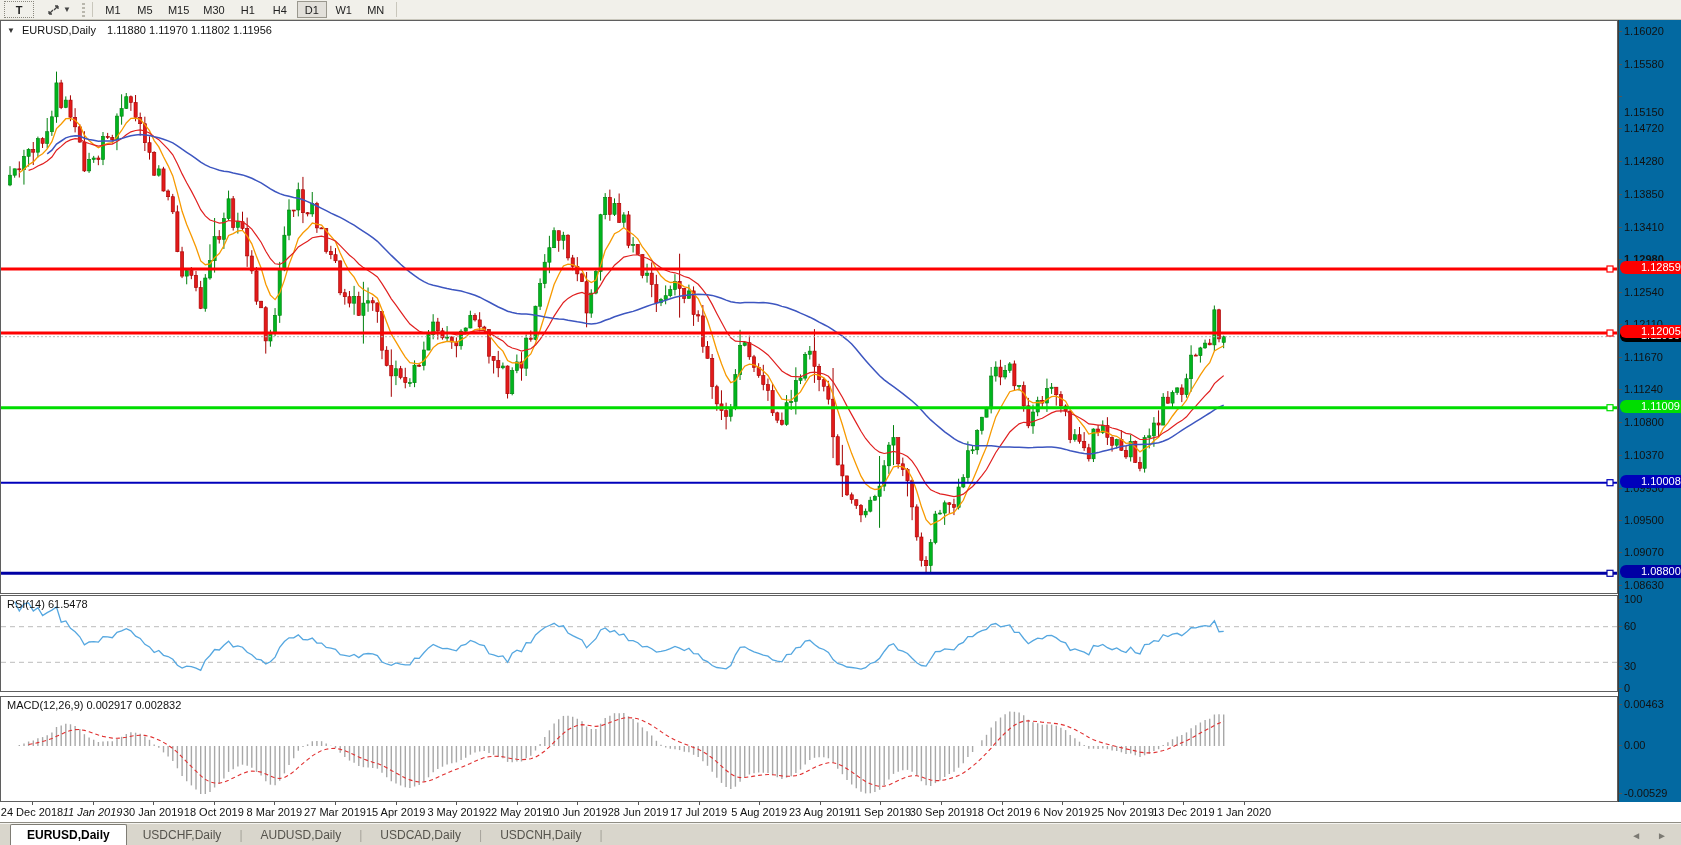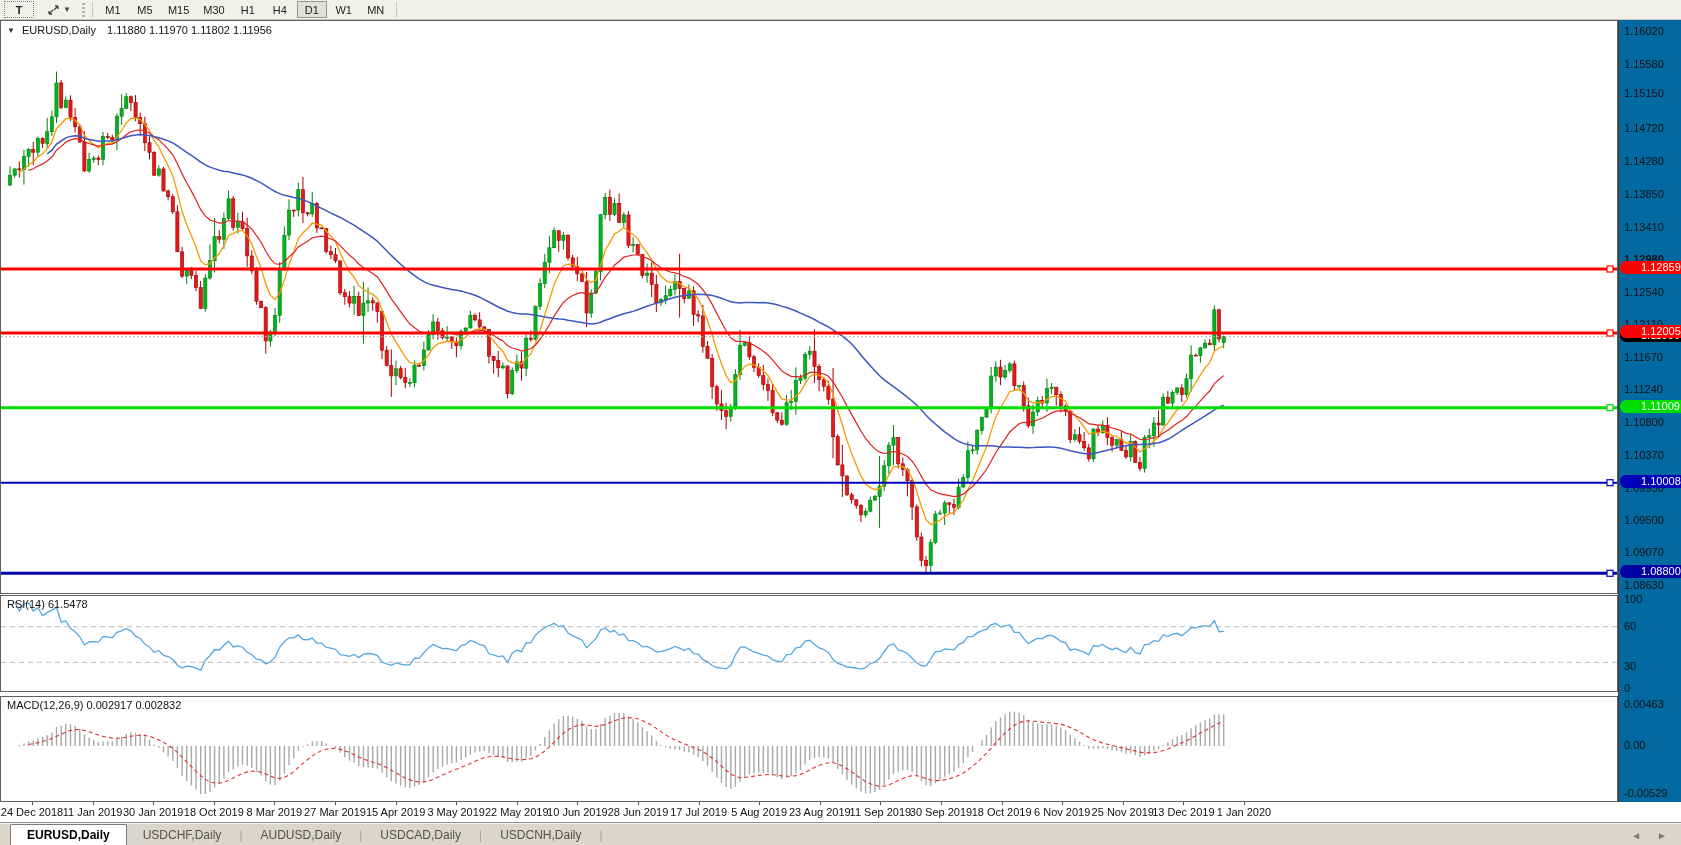--- a/index.html
+++ b/index.html
@@ -903,21 +903,21 @@
       </svg>
     <div class="panel-label">MACD(12,26,9) 0.002917 0.002832</div>
   </div>
 
   <div id="axis-col">
       <div class="atickmark" style="top: 11px;"></div>
       <div class="atick" style="top: 5px;">1.16020</div>
       <div class="atickmark" style="top: 43.9851px;"></div>
       <div class="atick" style="top: 37.9851px;">1.15580</div>
       <div class="atickmark" style="top: 76.2206px;"></div>
-      <div class="atick" style="top: 67px; text-align: center;">1.15150</div>
+      <div class="atick" style="top: 86px; text-align: center;">1.15150</div>
       <div class="atickmark" style="top: 108.456px;"></div>
       <div class="atick" style="top: 102.456px;">1.14720</div>
       <div class="atickmark" style="top: 141.441px;"></div>
       <div class="atick" style="top: 135.441px;">1.14280</div>
       <div class="atickmark" style="top: 173.677px;"></div>
       <div class="atick" style="top: 167.677px;">1.13850</div>
       <div class="atickmark" style="top: 206.662px;"></div>
       <div class="atick" style="top: 200.662px;">1.13410</div>
       <div class="atickmark" style="top: 238.897px;"></div>
       <div class="atick" style="top: 232.897px; font-weight: bold;">1.12980</div>
@@ -960,21 +960,21 @@
       <div class="ptag" style="top: 304.989px; background: rgb(254, 0, 0);">1.12005</div>
       <div class="ptag" style="top: 379.655px; background: rgb(0, 221, 0);">1.11009</div>
       <div class="ptag" style="top: 454.697px; background: rgb(0, 0, 187);">1.10008</div>
       <div class="ptag" style="top: 545.256px; background: rgb(0, 0, 164);">1.08800</div>
     </div>
 
   <div id="date-axis">
       <div class="dtickmark" style="left: 32px;"></div>
       <div class="dlabel" style="left: 32px; transform: translateX(-50%);">24 Dec 2018</div>
       <div class="dtickmark" style="left: 92.6px;"></div>
-      <div class="dlabel" style="left: 92.6px; transform: translateX(-50%);">11 Jan 2019</div>
+      <div class="dlabel" style="left: 92.6px; transform: translateX(-50%); font-style: italic;">11 Jan 2019</div>
       <div class="dtickmark" style="left: 153.2px;"></div>
       <div class="dlabel" style="left: 153.2px; transform: translateX(-50%);">30 Jan 2019</div>
       <div class="dtickmark" style="left: 213.8px;"></div>
       <div class="dlabel" style="left: 213.8px; transform: translateX(-50%);">18 Oct 2019</div>
       <div class="dtickmark" style="left: 274.4px;"></div>
       <div class="dlabel" style="left: 274.4px; transform: translateX(-50%);">8 Mar 2019</div>
       <div class="dtickmark" style="left: 335px;"></div>
       <div class="dlabel" style="left: 335px; transform: translateX(-50%);">27 Mar 2019</div>
       <div class="dtickmark" style="left: 395.6px;"></div>
       <div class="dlabel" style="left: 395.6px; transform: translateX(-50%);">15 Apr 2019</div>

